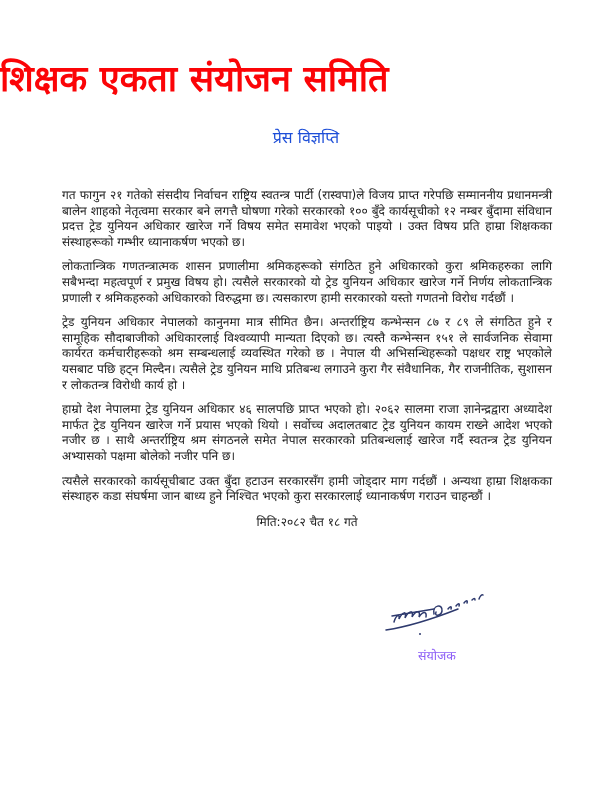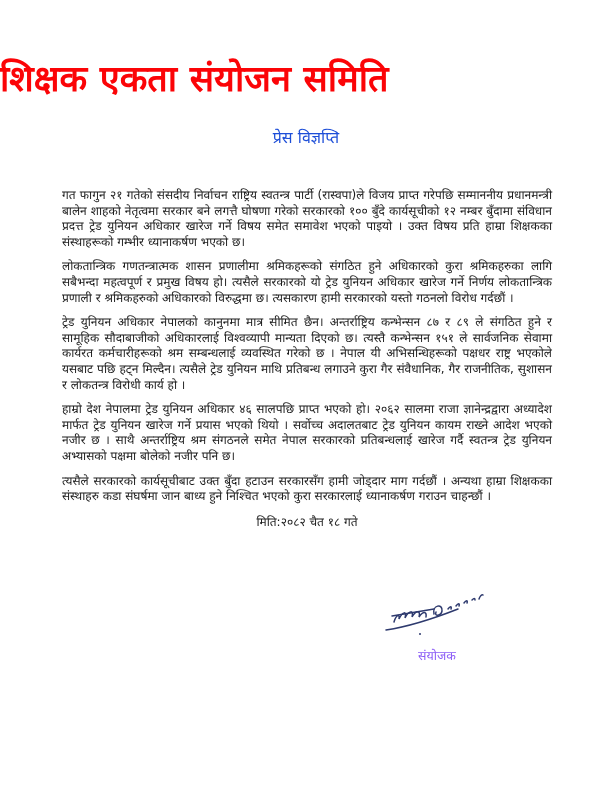--- a/index.html
+++ b/index.html
@@ -83,21 +83,21 @@
 <body>
 
 <div class="page">
 
   <h1 class="doc-title">शिक्षक एकता संयोजन समिति</h1>
 
   <div class="doc-subtitle">प्रेस विज्ञप्ति</div>
 
   <div class="doc-body">
     <p>गत फागुन २१ गतेको संसदीय निर्वाचन राष्ट्रिय स्वतन्त्र पार्टी (रास्वपा)ले विजय प्राप्त गरेपछि सम्माननीय प्रधानमन्त्री बालेन शाहको नेतृत्वमा सरकार बने लगत्तै घोषणा गरेको सरकारको १०० बुँदे कार्यसूचीको १२ नम्बर बुँदामा संविधान प्रदत्त ट्रेड युनियन अधिकार खारेज गर्ने विषय समेत समावेश भएको पाइयो । उक्त विषय प्रति हाम्रा शिक्षकका संस्थाहरूको गम्भीर ध्यानाकर्षण भएको छ।</p>
-    <p>लोकतान्त्रिक गणतन्त्रात्मक शासन प्रणालीमा श्रमिकहरूको संगठित हुने अधिकारको कुरा श्रमिकहरुका लागि सबैभन्दा महत्वपूर्ण र प्रमुख विषय हो। त्यसैले सरकारको यो ट्रेड युनियन अधिकार खारेज गर्ने निर्णय लोकतान्त्रिक प्रणाली र श्रमिकहरुको अधिकारको विरुद्धमा छ। त्यसकारण हामी सरकारको यस्तो गठनलो विरोध गर्दछौं ।</p>
+    <p>लोकतान्त्रिक गणतन्त्रात्मक शासन प्रणालीमा श्रमिकहरूको संगठित हुने अधिकारको कुरा श्रमिकहरुका लागि सबैभन्दा महत्वपूर्ण र प्रमुख विषय हो। त्यसैले सरकारको यो ट्रेड युनियन अधिकार खारेज गर्ने निर्णय लोकतान्त्रिक प्रणाली र श्रमिकहरुको अधिकारको विरुद्धमा छ। त्यसकारण हामी सरकारको यस्तो गणतनो विरोध गर्दछौं ।</p>
     <p>ट्रेड युनियन अधिकार नेपालको कानुनमा मात्र सीमित छैन। अन्तर्राष्ट्रिय कन्भेन्सन ८७ र ८९ ले संगठित हुने र सामूहिक सौदाबाजीको अधिकारलाई विश्वव्यापी मान्यता दिएको छ। त्यस्तै कन्भेन्सन १५१ ले सार्वजनिक सेवामा कार्यरत कर्मचारीहरूको श्रम सम्बन्धलाई व्यवस्थित गरेको छ । नेपाल यी अभिसन्धिहरूको पक्षधर राष्ट्र भएकोले यसबाट पछि हट्न मिल्दैन। त्यसैले ट्रेड युनियन माथि प्रतिबन्ध लगाउने कुरा गैर संवैधानिक, गैर राजनीतिक, सुशासन र लोकतन्त्र विरोधी कार्य हो ।</p>
     <p>हाम्रो देश नेपालमा ट्रेड युनियन अधिकार ४६ सालपछि प्राप्त भएको हो। २०६२ सालमा राजा ज्ञानेन्द्रद्वारा अध्यादेश मार्फत ट्रेड युनियन खारेज गर्ने प्रयास भएको थियो । सर्वोच्च अदालतबाट ट्रेड युनियन कायम राख्ने आदेश भएको नजीर छ । साथै अन्तर्राष्ट्रिय श्रम संगठनले समेत नेपाल सरकारको प्रतिबन्धलाई खारेज गर्दै स्वतन्त्र ट्रेड युनियन अभ्यासको पक्षमा बोलेको नजीर पनि छ।</p>
     <p>त्यसैले सरकारको कार्यसूचीबाट उक्त बुँदा हटाउन सरकारसँग हामी जोड्दार माग गर्दछौं । अन्यथा हाम्रा शिक्षकका संस्थाहरु कडा संघर्षमा जान बाध्य हुने निश्चित भएको कुरा सरकारलाई ध्यानाकर्षण गराउन चाहन्छौं ।</p>
     <p class="date-line">मिति:२०८२ चैत १८ गते</p>
   </div>
 
   <div class="sig-block">
     <svg class="sig-image" width="118" height="44" viewBox="0 0 118 44" aria-hidden="true">
       <g fill="none" stroke="#2e3a6e" stroke-width="1.5" stroke-linecap="round">
 

